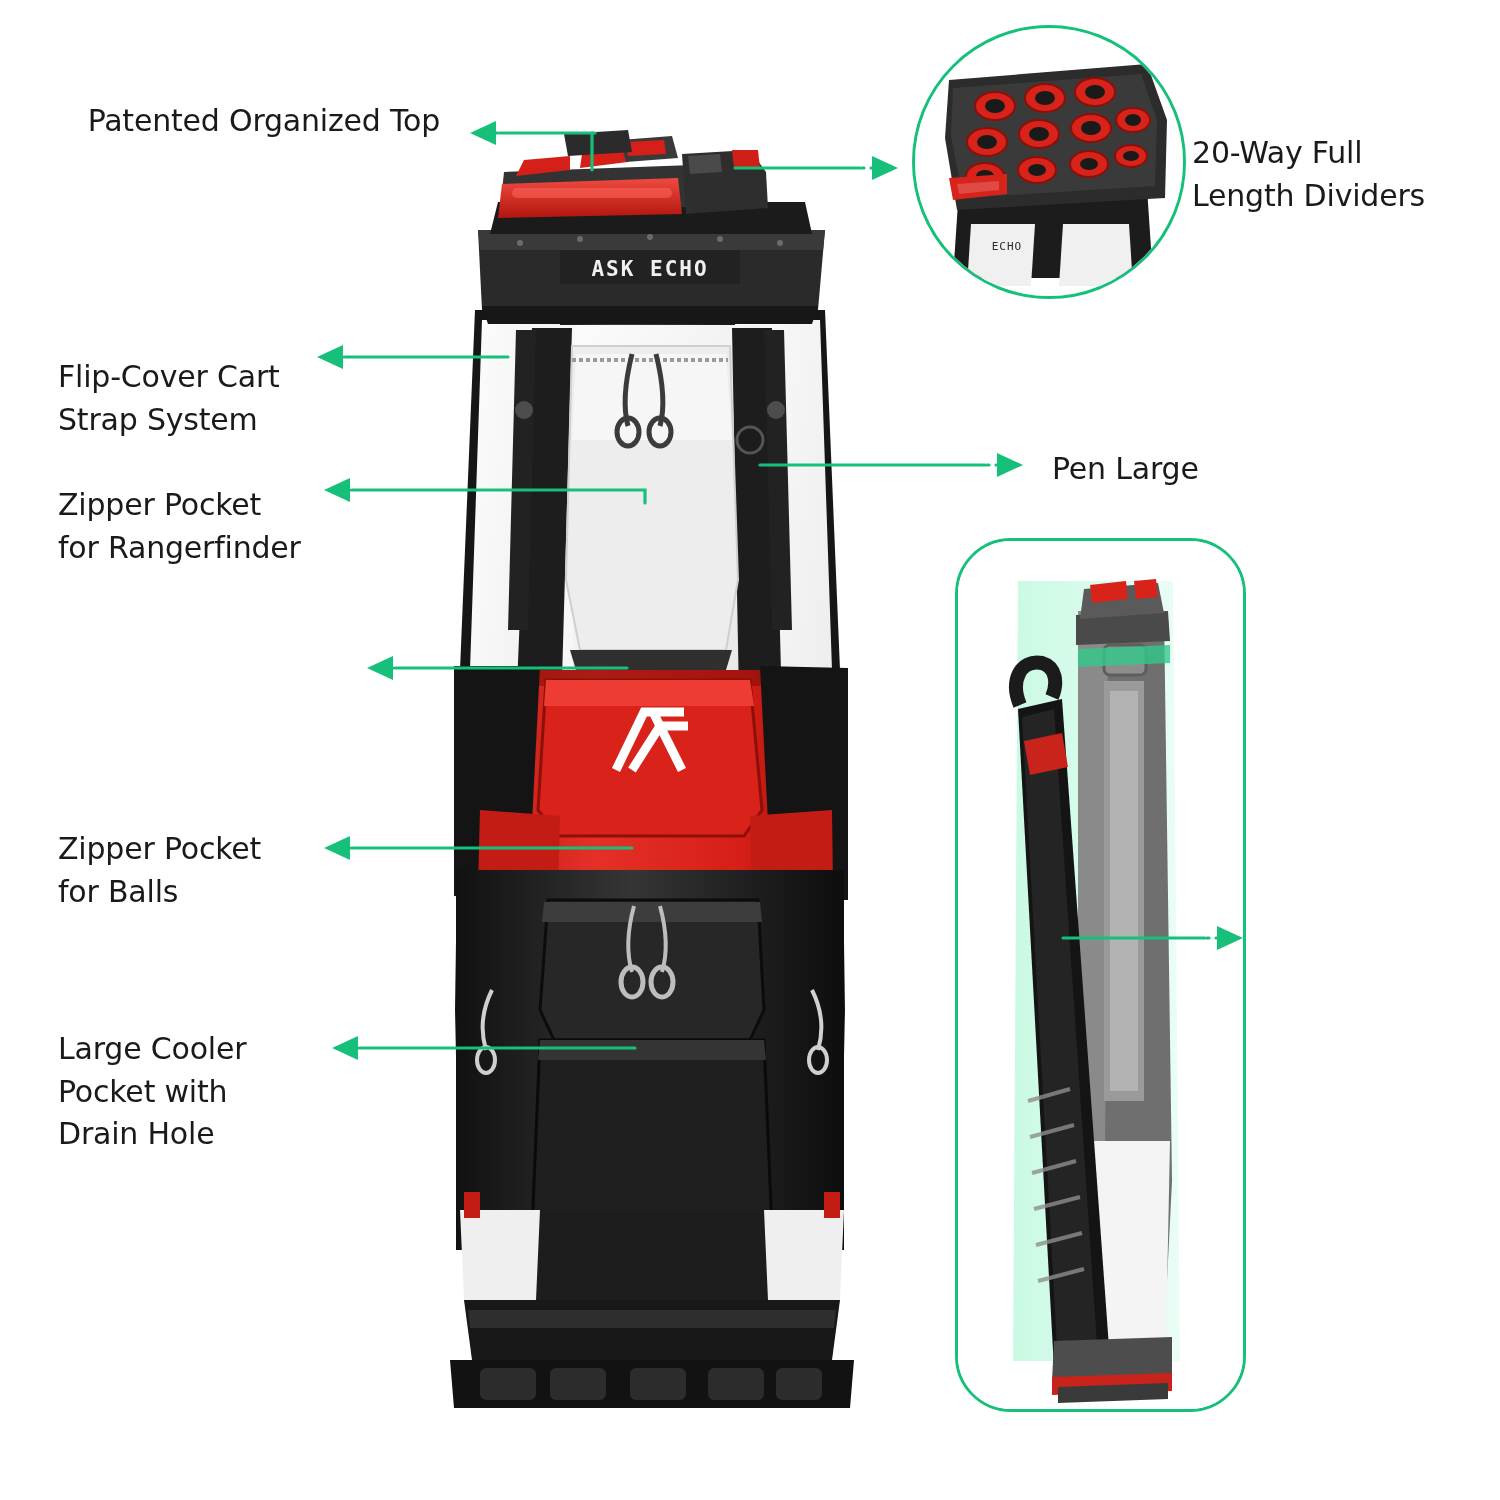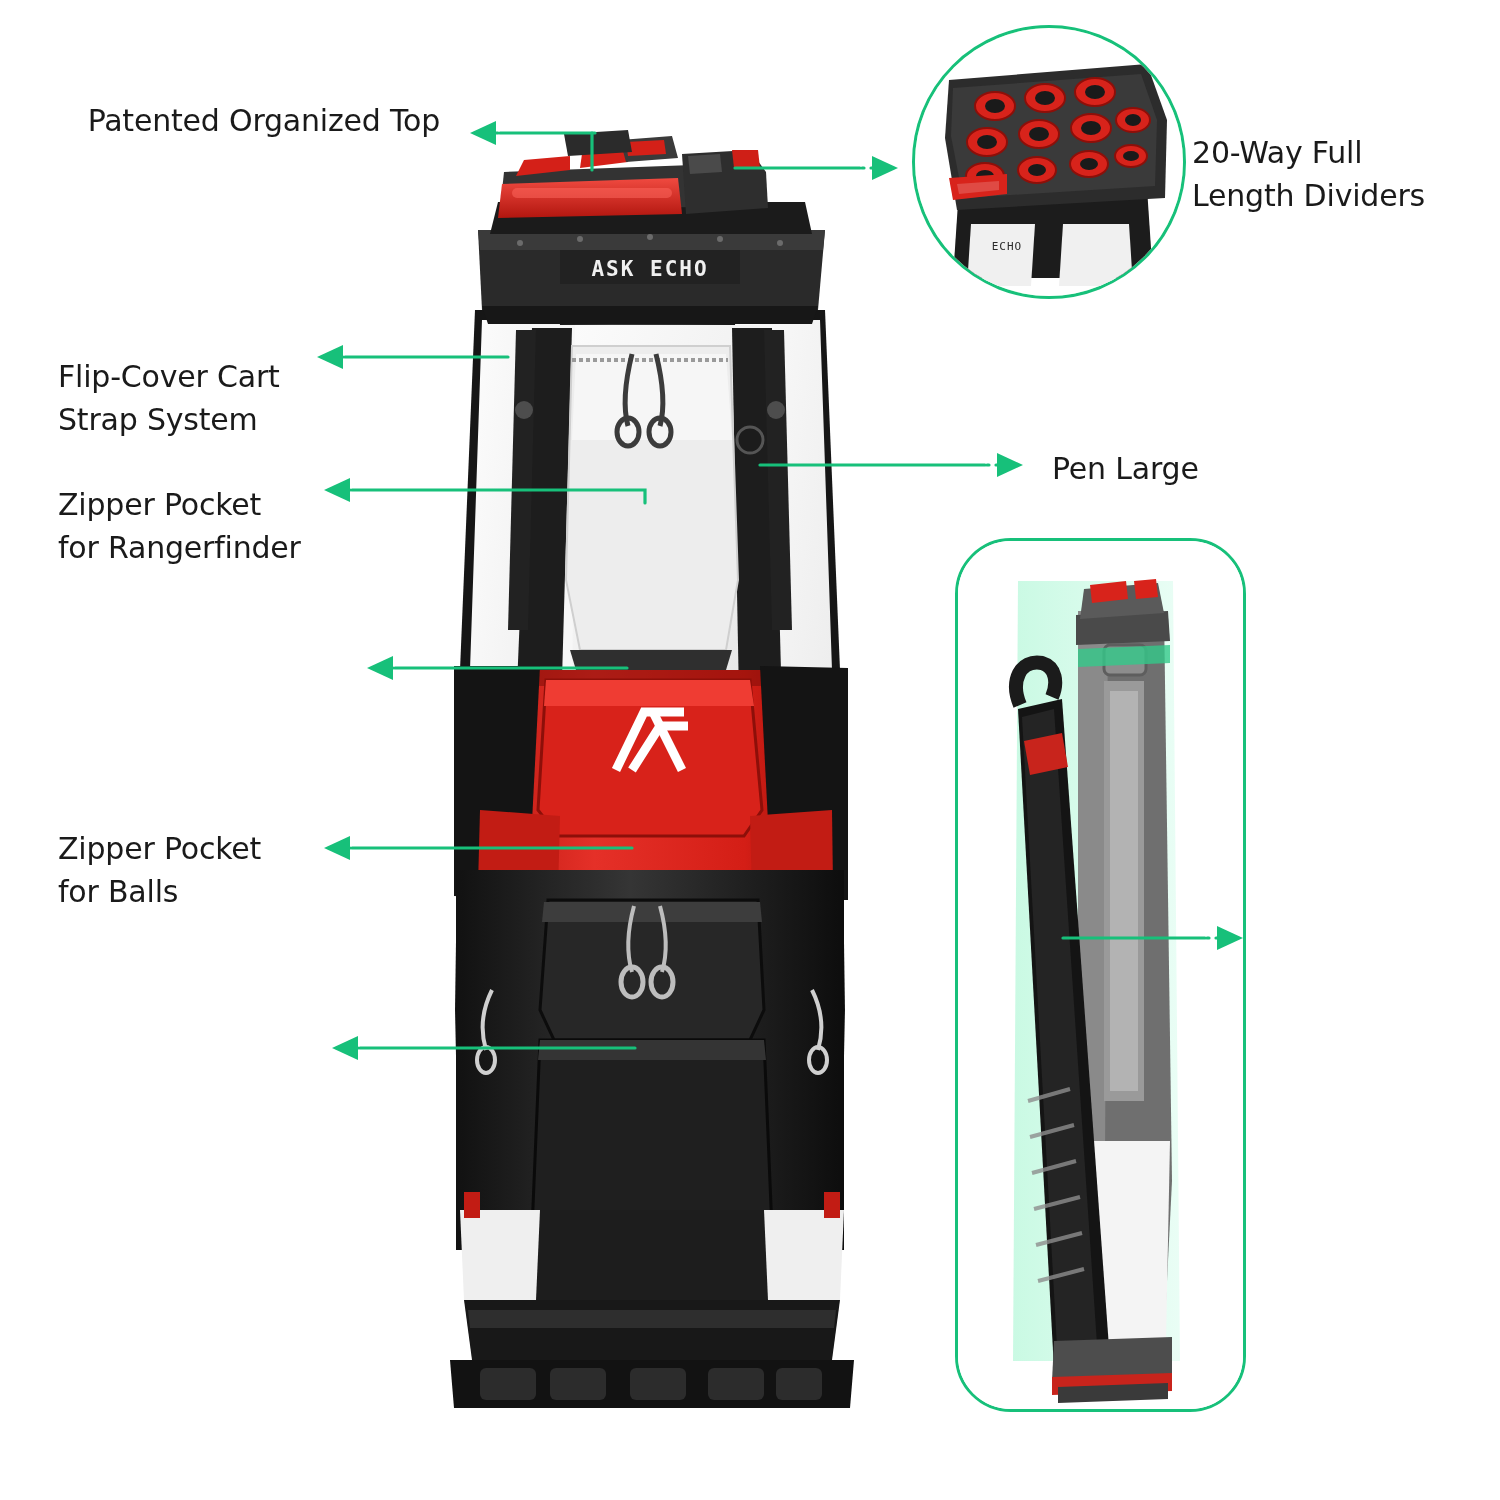--- a/index.html
+++ b/index.html
@@ -373,20 +373,23 @@
   <div class="label" style="left:58px; top:336px; width:280px;margin-top:20px;">Flip-Cover Cart
 Strap System</div>
 
   <div class="label" style="left:58px; top:484px; width:300px;">Zipper Pocket
 for Rangerfinder</div>
 
 
   <div class="label" style="left:58px; top:828px; width:290px;">Zipper Pocket
 for Balls</div>
 
+  <div class="label" style="left:58px; top:1028px; width:290px;">Large Cooler
+Pocket with
+Drain Hole</div>
 
   <div class="label" style="left:1192px; top:132px; width:290px;">20-Way Full
 Length Dividers</div>
 
   <div class="label" style="left:1052px; top:448px; width:300px;">Pen Large</div>
 
 
 </div>
 
 </body></html>

